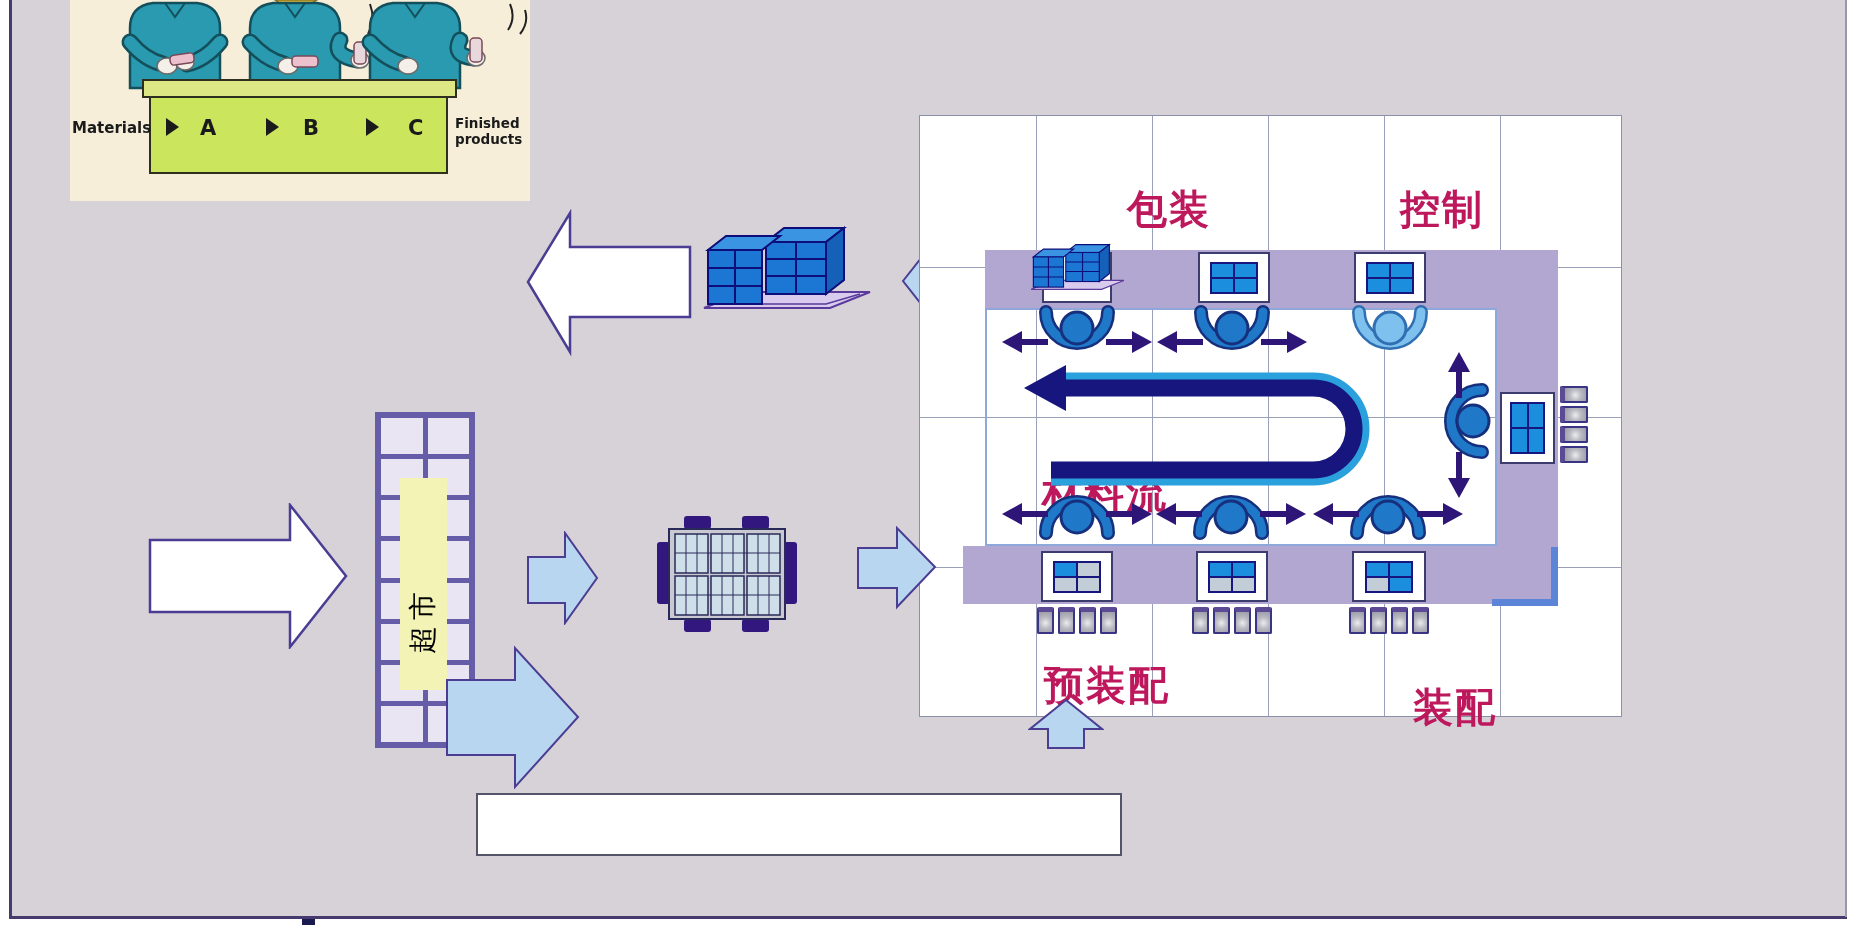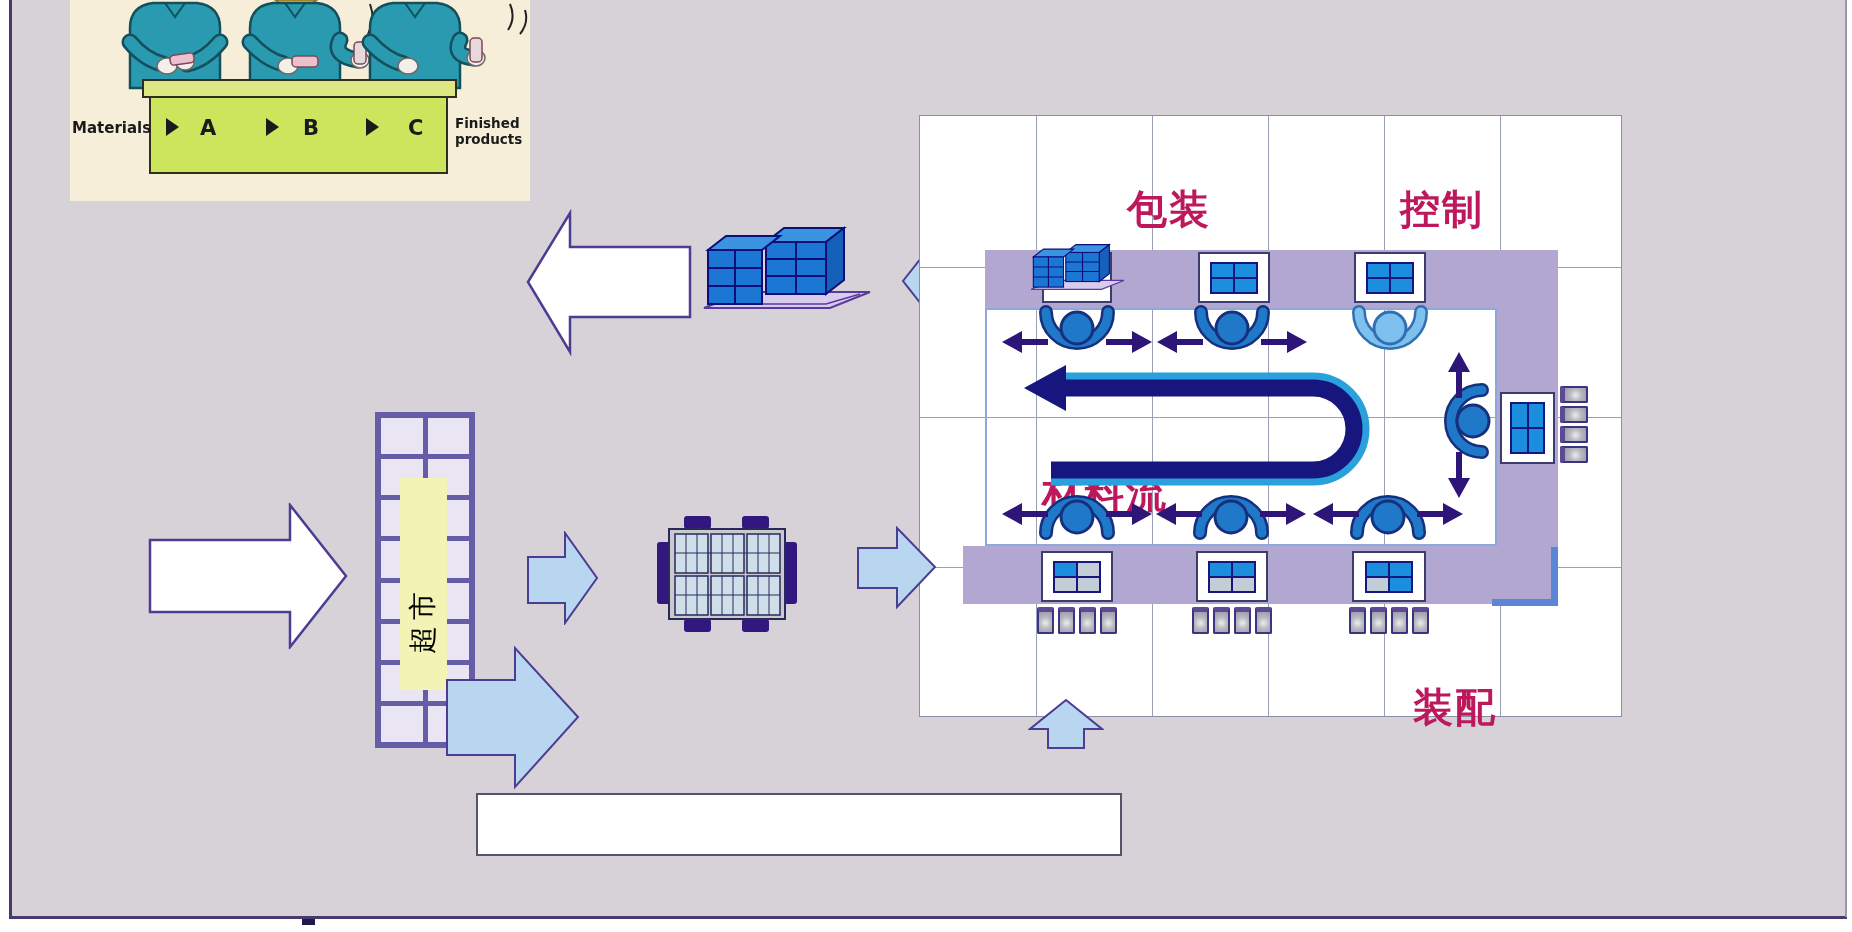--- a/index.html
+++ b/index.html
@@ -140,20 +140,21 @@
   <div class="band" style="left:985px;top:250px;width:573px;height:58px;"></div>
   <div class="band" style="left:1497px;top:250px;width:61px;height:354px;"></div>
   <div class="band" style="left:963px;top:546px;width:595px;height:58px;"></div>
   <div class="blue-edge" style="left:1492px;top:599px;width:66px;height:7px;"></div>
   <div class="blue-edge" style="left:1551px;top:547px;width:7px;height:59px;"></div>
   <div class="inner-border"></div>
 
   <div class="cn-label" style="left:1127px;top:182px;">包装</div>
   <div class="cn-label" style="left:1400px;top:182px;">控制</div>
   <div class="cn-label" style="left:1042px;top:434px;margin-top:32px;">材料流</div>
+  <div class="cn-label" style="left:1044px;top:658px;">预装配</div>
   <div class="cn-label" style="left:1413px;top:680px;">装配</div>
 
   <div class="station" style="left:1042px;top:252px;width:70px;height:51px;"></div>
   <svg class="abs" style="left:1030px;top:226px;" width="95" height="82" viewBox="0 0 170 104">
     <polygon points="2,92 128,92 168,76 42,76" fill="#d8cbee" stroke="#5a3a9a" stroke-width="2"></polygon>
     <polygon points="64,26 124,26 142,12 82,12" fill="#3a94e2" stroke="#0e0e7a" stroke-width="2"></polygon>
     <polygon points="124,26 142,12 142,64 124,78" fill="#1560b8" stroke="#0e0e7a" stroke-width="2"></polygon>
     <rect x="64" y="26" width="60" height="52" fill="#1b76d4" stroke="#0e0e7a" stroke-width="2"></rect>
     <path d="M94,26 V78 M64,43 H124 M64,60 H124" stroke="#0e0e7a" stroke-width="2" fill="none"></path>
     <polygon points="6,34 60,34 78,20 24,20" fill="#3a94e2" stroke="#0e0e7a" stroke-width="2"></polygon>

